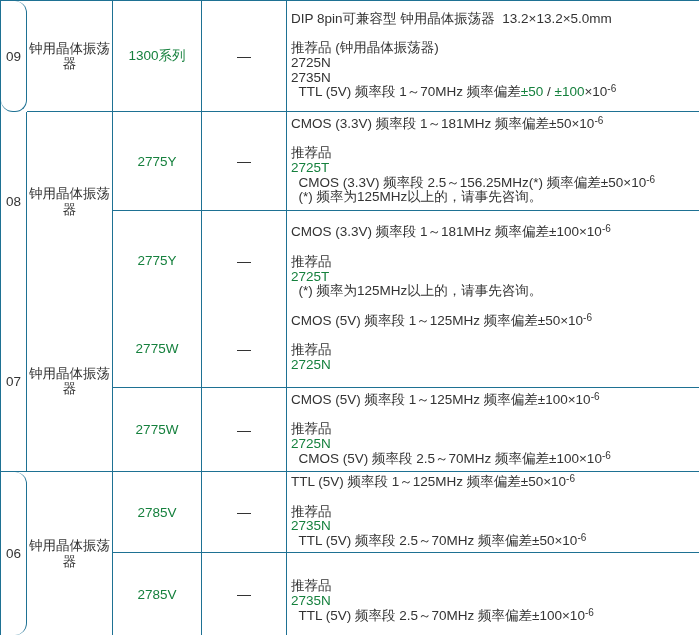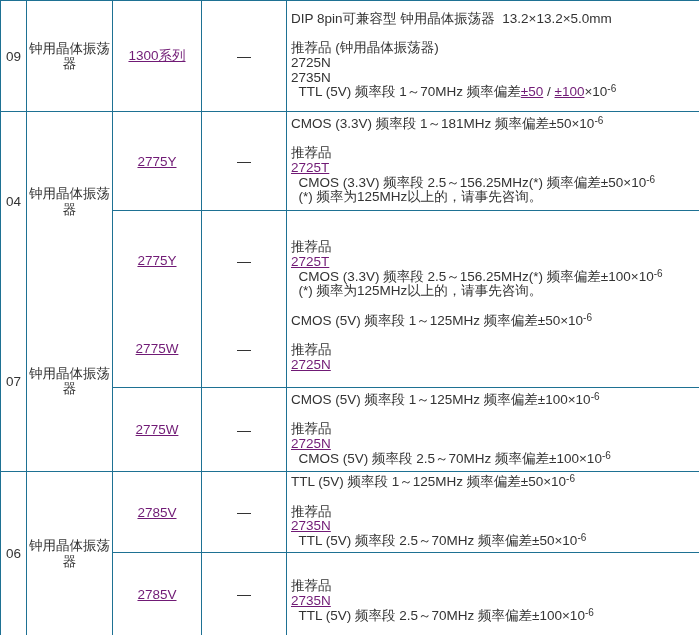--- a/index.html
+++ b/index.html
@@ -20,23 +20,23 @@
   .cell.desc{
     border-right:none;flex-direction:column;align-items:stretch;justify-content:center;
     padding:2px 4px 2px 4px;
   }
   .cell.no-bb{border-bottom:none;}
   .stack{flex-direction:column;align-items:stretch;padding:0;}
   .half{display:flex;align-items:center;justify-content:center;}
   .half.f1{flex:1;}
   .half.ha{flex:100;}
   .half.hb{flex:77;}
-  .num{font-size:13.5px;}
+  .num{font-size:13.5px;border-radius:12px;}
   .cat{text-align:center;line-height:15.5px;padding:0 2px;word-break:break-all;}
-  .lnk{color:#701a75;text-decoration:underline;cursor:pointer;}
+  .lnk{color:#15803d;cursor:pointer;}
   .dash{font-size:14px;letter-spacing:0;}
   .dl{white-space:pre-wrap;line-height:14.7px;min-height:14.7px;font-size:13.5px;}
   .sup{font-size:10px;position:relative;top:-4px;line-height:0;}
 </style>
 </head>
 <body>
 
 <div class="table">
 
   <div class="cell num" style="grid-column:1;grid-row:1">09</div>
@@ -50,21 +50,21 @@
   <div class="cell desc" style="grid-column:5;grid-row:1">
       <div class="dl">DIP 8pin可兼容型 钟用晶体振荡器  13.2×13.2×5.0mm</div>
       <div class="dl">&nbsp;</div>
       <div class="dl">推荐品 (钟用晶体振荡器)</div>
       <div class="dl">2725N</div>
       <div class="dl">2735N</div>
       <div class="dl">  TTL (5V) 频率段 1～70MHz 频率偏差<a class="lnk">±50</a> / <a class="lnk">±100</a>×10<span class="sup">-6</span></div>
     </div>
 
   <div class="cell stack" style="grid-column:1;grid-row:2/5">
-    <div class="half f1 num">04</div>
+    <div class="half f1 num">08</div>
     <div class="half f1 num">07</div>
   </div>
   <div class="cell stack" style="grid-column:2;grid-row:2/5">
     <div class="half f1">
         <div class="cat">钟用晶体振荡器</div>
       </div>
     <div class="half f1">
         <div class="cat">钟用晶体振荡器</div>
       </div>
   </div>
@@ -94,24 +94,24 @@
   </div>
   <div class="cell stack dash" style="grid-column:4;grid-row:3">
     <div class="half ha">
         <span>—</span>
       </div>
     <div class="half hb">
         <span>—</span>
       </div>
   </div>
   <div class="cell desc" style="grid-column:5;grid-row:3">
+      <div class="dl">CMOS (3.3V) 频率段 1～181MHz 频率偏差±100×10<span class="sup">-6</span></div>
       <div class="dl">&nbsp;</div>
       <div class="dl">推荐品</div>
       <div class="dl"><a class="lnk">2725T</a></div>
-      <div class="dl">  CMOS (3.3V) 频率段 2.5～156.25MHz(*) 频率偏差±100×10<span class="sup">-6</span></div>
       <div class="dl">  (*) 频率为125MHz以上的，请事先咨询。</div>
       <div class="dl">&nbsp;</div>
       <div class="dl">CMOS (5V) 频率段 1～125MHz 频率偏差±50×10<span class="sup">-6</span></div>
       <div class="dl">&nbsp;</div>
       <div class="dl">推荐品</div>
       <div class="dl"><a class="lnk">2725N</a></div>
     </div>
 
   <div class="cell" style="grid-column:3;grid-row:4">
     <a class="lnk">2775W</a>

